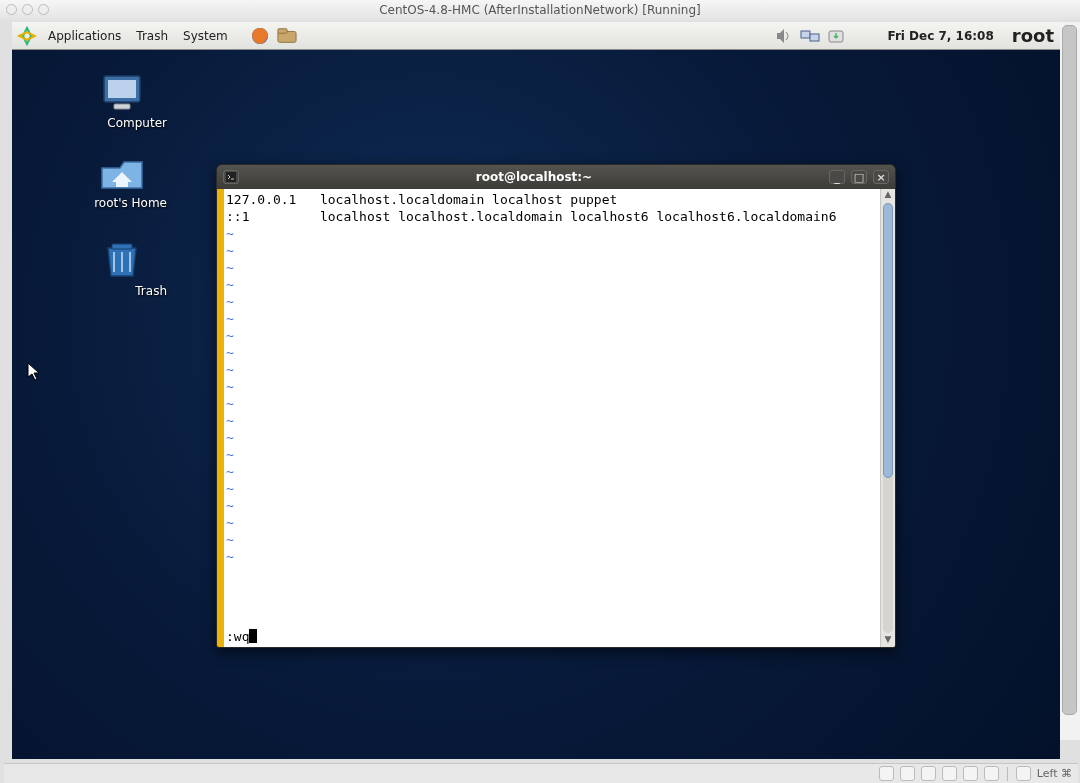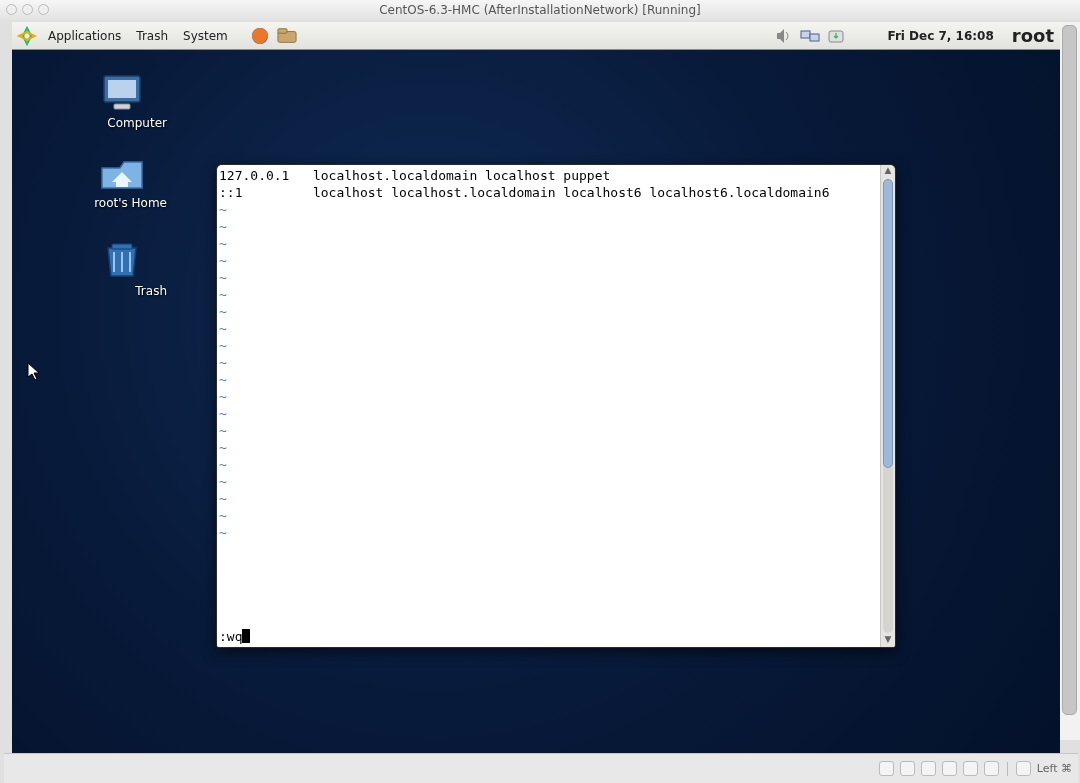--- a/index.html
+++ b/index.html
@@ -28,21 +28,21 @@
   
   .outer-scroll{
     position:absolute;right:0;top:22px;width:22px;height:718px;
     background:#f2f2f2;border-left:1px solid #ccc;
   }
   .outer-scroll .thumb{
     position:absolute;left:3px;top:3px;width:15px;height:690px;
     background:#c6c6c6;border:1px solid #aaa;border-radius:5px;
   }
   .vbox-status{
-    position:absolute;left:4px;bottom:0;width:1074px;height:30px;
+    position:absolute;left:4px;bottom:0;width:1074px;height:20px;
     background:#e8e8e8;border-top:1px solid #c6c6c6;
     display:flex;align-items:center;justify-content:flex-end;
     padding-right:6px;gap:6px;font-size:11px;color:#666;
   }
   .sb-ikn{width:15px;height:15px;border:1px solid #bbb;border-radius:3px;
           display:inline-block;background:#f4f4f4;}
   .sb-sep{width:1px;height:14px;background:#bbb;display:inline-block;margin:0 2px;}
   
   .gnome-panel{
     height:28px;background:linear-gradient(#f4f4f0,#e2e2df);
@@ -78,21 +78,21 @@
   }
   .term-title .title-txt{flex:1;text-align:center;}
   .tbtn{width:16px;height:14px;display:inline-flex;align-items:center;justify-content:center;
         border:1px solid #666;border-radius:3px;background:#4a4945;color:#ddd;font-size:11px;}
   .term-menu{
     height:24px;background:#ecebe7;border-bottom:1px solid #c6c6c2;
     display:flex;align-items:center;padding:0 8px;gap:2px;font-size:12px;
   }
   .term-menu span u{text-decoration:underline;}
   .tm-item{padding:2px 6px;border-radius:2px;cursor:default;}
-  .term-body-wrap{flex:1;display:flex;background:#eab308;}
+  .term-body-wrap{flex:1;display:flex;background:#eab308;padding-left:7px;}
   .term-body{
     flex:1;font-family:"DejaVu Sans Mono",monospace;font-size:13px;
     line-height:17px;color:#000;background:#fff;padding:2px 2px;
     white-space:pre;position:relative;
   }
   .term-body .tilde{color:#4a7ad6;}
   .term-cmdline{position:absolute;left:2px;bottom:2px;}
   .term-cursor{display:inline-block;width:8px;height:14px;background:#000;vertical-align:-2px;}
   .term-scroll{
     width:15px;background:#e6e5e1;border-left:1px solid #c6c6c2;position:relative;
@@ -106,21 +106,21 @@
 </style>
 </head>
 <body>
 
 <div class="vbox-title">
   <div class="vbox-trafficlights">
     <span class="vbox-light"></span>
     <span class="vbox-light"></span>
     <span class="vbox-light"></span>
   </div>
-  <span>CentOS-6.3-HMC (AfterInstallationNetwork) [Running]</span>
+  <span>CentOS-4.8-HMC (AfterInstallationNetwork) [Running]</span>
 </div>
 
 <div class="outer-scroll">
   <div class="thumb"></div>
 </div>
 
 <div class="guest-area">
 
   <div class="gnome-panel">
     <div class="panel-left">
@@ -196,20 +196,32 @@
         <div class="ikn-box"><svg width="48" height="40" viewBox="0 0 48 40">
             <path d="M10 8 h28 l-3 28 h-22 z" fill="#2f71b7" stroke="#17406e" stroke-width="1.5"></path>
             <rect x="14" y="4" width="20" height="5" rx="1" fill="#2f71b7" stroke="#17406e"></rect>
             <path d="M16 12v20M24 12v20M32 12v20" stroke="#9fc4e8" stroke-width="2"></path>
           </svg></div>
         <div>Trash</div>
       </div>
     </div>
 
   <div class="term">
+    <div class="term-title">
+      <span class="tbtn">
+        <svg width="10" height="10" viewBox="0 0 10 10">
+            <rect x="0" y="0" width="10" height="10" fill="#222"></rect>
+            <path d="M2 3l2 2-2 2M5 7h3" stroke="#ccc" stroke-width="1" fill="none"></path>
+          </svg>
+      </span>
+      <span class="title-txt">root@localhost:~</span>
+      <span class="tbtn">_</span>
+      <span class="tbtn">□</span>
+      <span class="tbtn">×</span>
+    </div>
     <div class="term-body-wrap">
       <div class="term-body" id="term-body">127.0.0.1   localhost.localdomain localhost puppet
 ::1         localhost localhost.localdomain localhost6 localhost6.localdomain6
 <span class="tilde">~</span>
 <span class="tilde">~</span>
 <span class="tilde">~</span>
 <span class="tilde">~</span>
 <span class="tilde">~</span>
 <span class="tilde">~</span>
 <span class="tilde">~</span>

